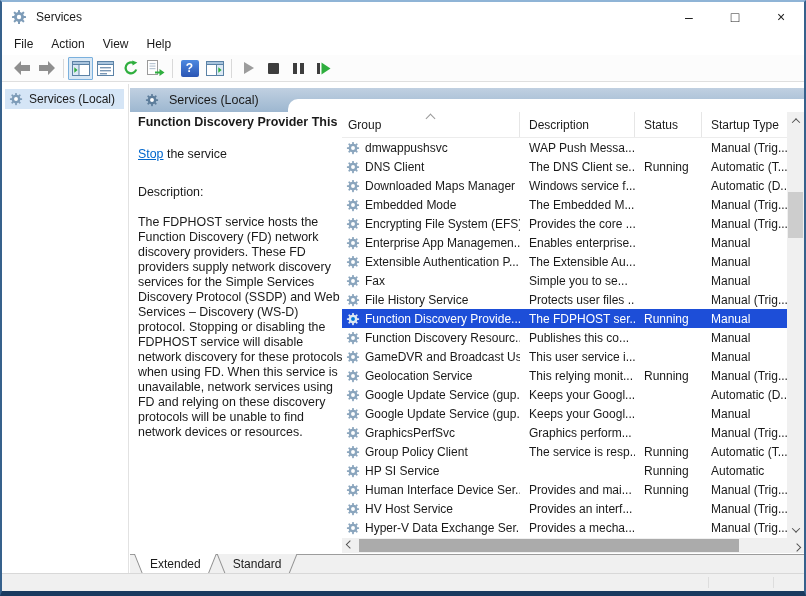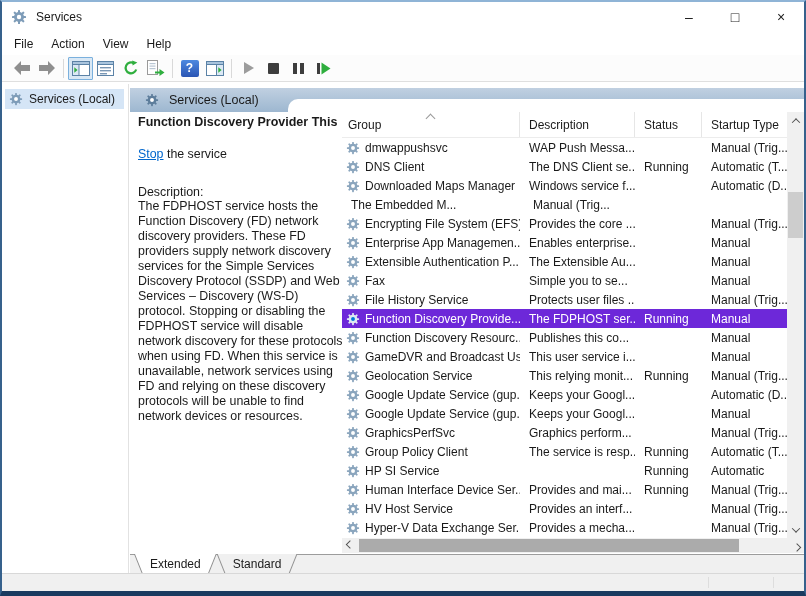--- a/index.html
+++ b/index.html
@@ -42,38 +42,38 @@
   .band{position:absolute;left:0;right:0;top:4px;height:24px;z-index:1;
     background:linear-gradient(180deg,#c0d0e1,#9db7d0);display:flex;align-items:center;gap:10px;padding-left:15px;font-size:12.5px;}
   .band .gear{width:14px;height:14px;color:#5d7d9b;flex:none;}
   .whitebox{position:absolute;left:158px;top:15px;right:0;bottom:0;background:#fff;border-top-left-radius:10px;z-index:2;}
   
   .descpane{position:absolute;left:8px;top:31px;width:208px;z-index:3;}
   .svc-title{font-weight:bold;font-size:12.5px;margin:0 0 17px;}
   .svc-links{font-size:12.4px;line-height:16px;}
   .link{color:#0066cc;text-decoration:underline;cursor:pointer;}
   .desc-label{margin-top:23px;font-size:12.4px;}
-  .desc-text{font-size:12.4px;line-height:15px;margin-top:0;}
+  .desc-text{font-size:12.4px;line-height:15px;margin-top:16px;}
   
   .list{position:absolute;left:212px;top:28px;right:0;bottom:0;z-index:3;font-size:12px;}
   .lheaders{position:absolute;top:0;left:0;right:17px;height:26px;display:flex;border-bottom:1px solid #ececec;background:#fff;}
   .hcell{display:flex;align-items:center;padding-left:9px;border-right:1px solid #e6e6e6;position:relative;white-space:nowrap;overflow:hidden;}
   .hcell.c-name{padding-left:6px;}
   .c-name{width:178px;flex:none;}
   .c-desc{width:115px;flex:none;}
   .c-status{width:67px;flex:none;}
   .c-startup{width:86px;flex:none;}
   .sortchev{position:absolute;top:3px;left:50%;width:7px;height:7px;margin-left:-4px;
     border-left:1.5px solid #9a9a9a;border-top:1.5px solid #9a9a9a;transform:rotate(45deg);}
   .lrows{position:absolute;top:26px;left:0;right:17px;}
   .lrow{display:flex;height:19px;align-items:center;white-space:nowrap;}
   .lrow .cell{overflow:hidden;white-space:nowrap;padding-left:9px;}
   .lrow .cell.c-name{padding-left:4px;display:flex;align-items:center;gap:5px;}
   .lrow .gear{width:14px;height:14px;color:#8aa5bd;flex:none;}
-  .lrow.sel{background:#6d28d9;color:#fff;}
+  .lrow.sel{background:#1d4ed8;color:#fff;}
   .lrow.sel .gear{color:#dfe9f2;--hole:#0078d7;}
   
   .vscroll{position:absolute;top:0;right:0;width:17px;bottom:16px;background:#f0f0f0;}
   .vthumb{position:absolute;left:1px;right:1px;top:80px;height:46px;background:#cdcdcd;}
   .sbtn{position:absolute;width:17px;height:17px;display:flex;align-items:center;justify-content:center;}
   .chev{width:6px;height:6px;border-left:1.6px solid #505050;border-top:1.6px solid #505050;display:block;}
   .chev.up{transform:rotate(45deg) translate(1px,1px);}
   .chev.down{transform:rotate(-135deg) translate(1px,1px);}
   .chev.left{transform:rotate(-45deg) translate(1px,-1px);}
   .chev.right{transform:rotate(135deg) translate(1px,-1px);}
@@ -284,20 +284,26 @@
               <svg class="gear" viewBox="0 0 16 16">
                 <use href="#gear"></use>
               </svg>
               <span class="nm">Downloaded Maps Manager</span>
             </span>
             <span class="cell c-desc">Windows service f...</span>
             <span class="cell c-status"></span>
             <span class="cell c-startup">Automatic (D...</span>
           </div>
           <div class="lrow">
+            <span class="cell c-name">
+              <svg class="gear" viewBox="0 0 16 16">
+                <use href="#gear"></use>
+              </svg>
+              <span class="nm">Embedded Mode</span>
+            </span>
             <span class="cell c-desc">The Embedded M...</span>
             <span class="cell c-status"></span>
             <span class="cell c-startup">Manual (Trig...</span>
           </div>
           <div class="lrow">
             <span class="cell c-name">
               <svg class="gear" viewBox="0 0 16 16">
                 <use href="#gear"></use>
               </svg>
               <span class="nm">Encrypting File System (EFS)</span>

